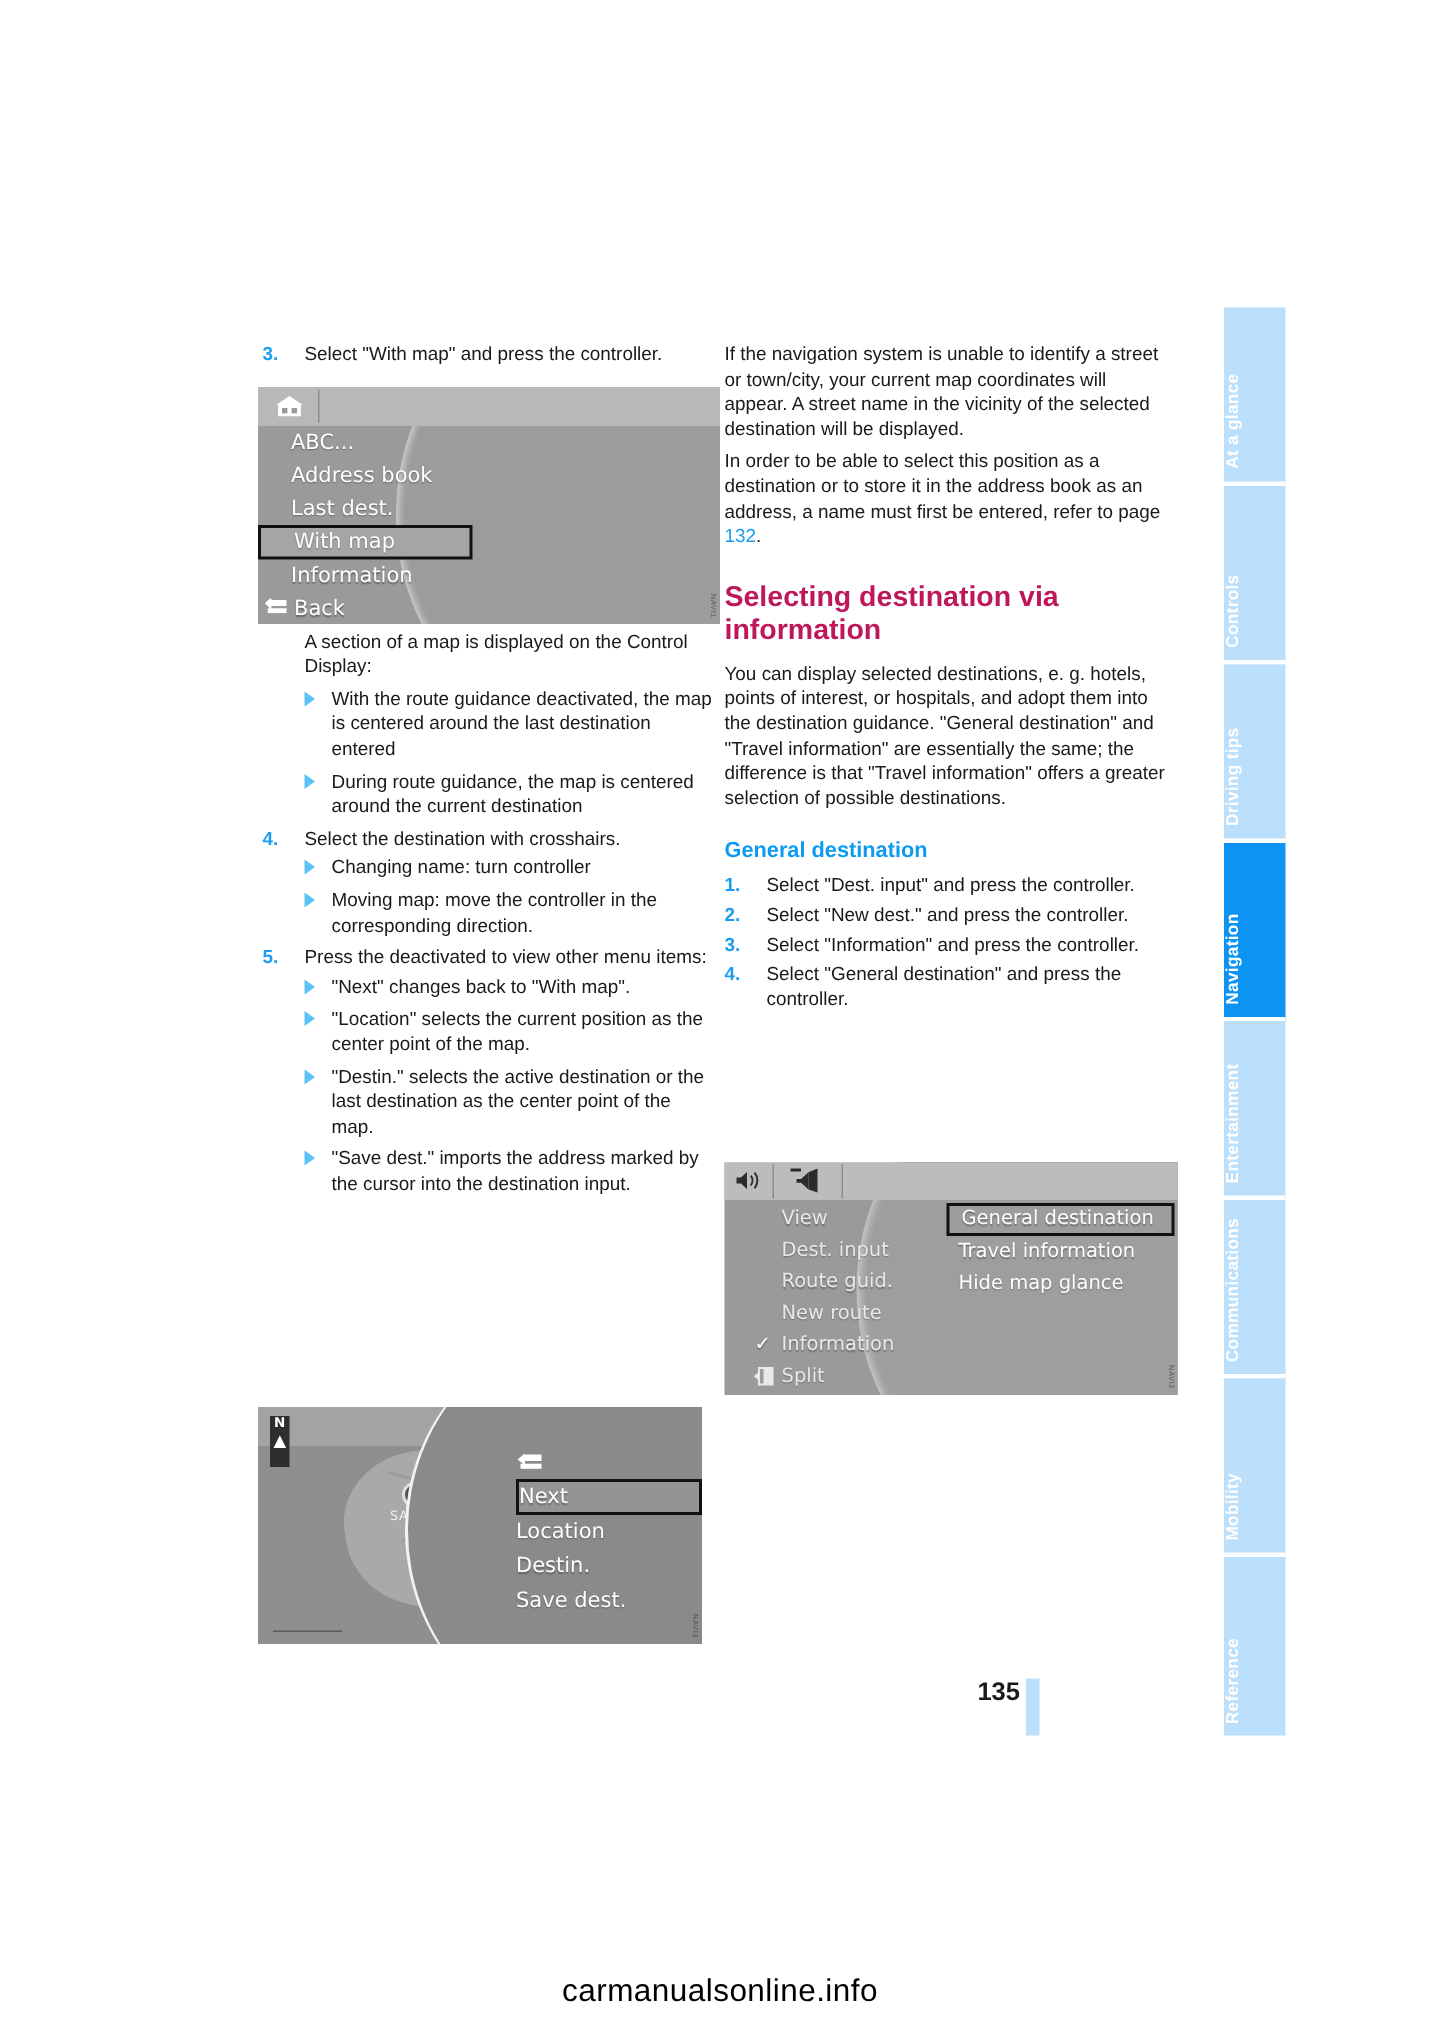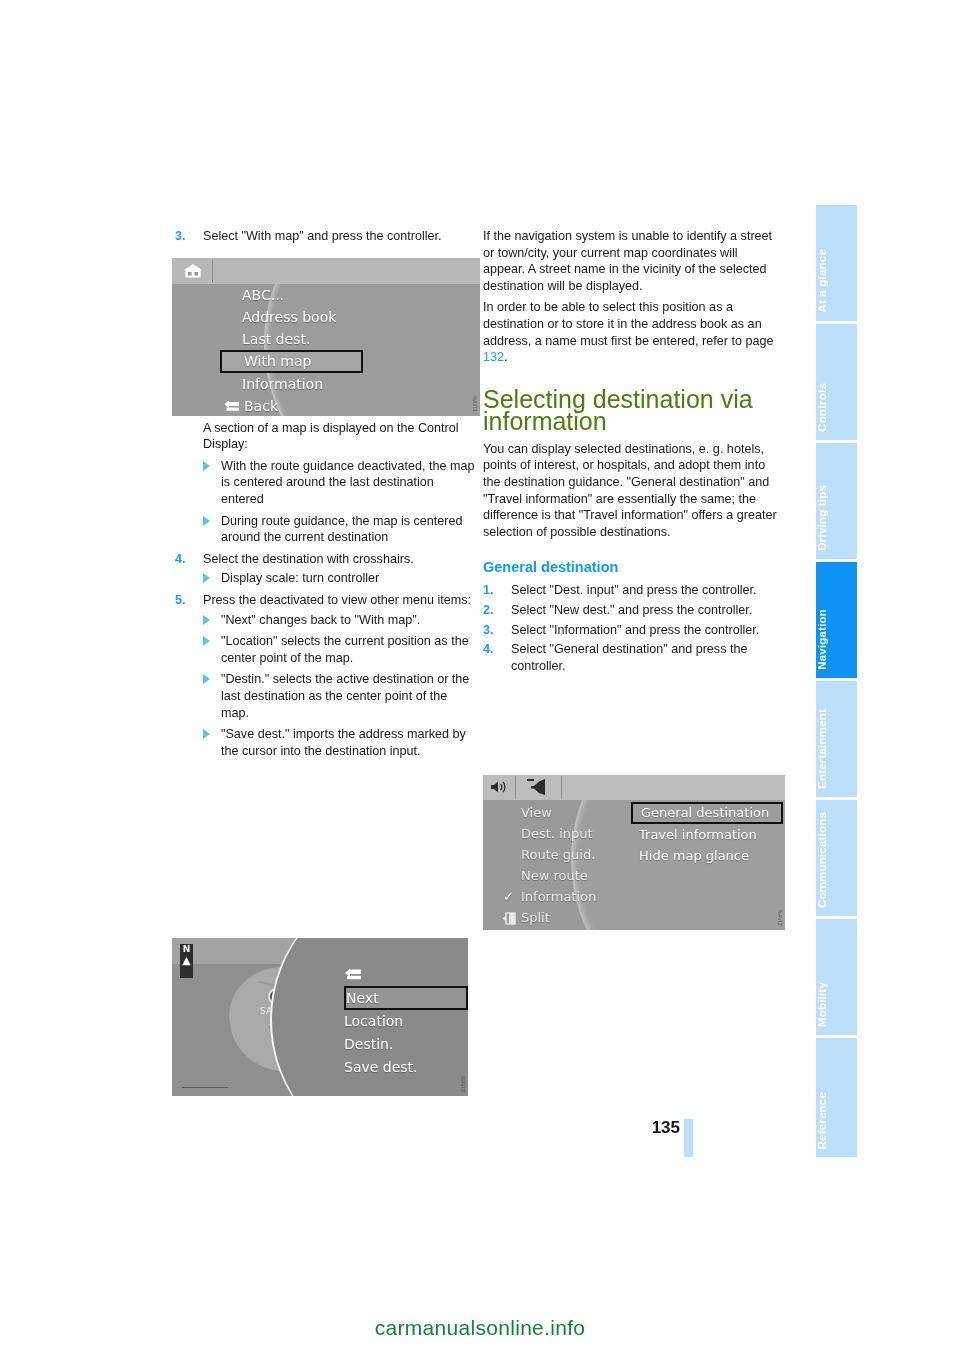--- a/index.html
+++ b/index.html
@@ -66,24 +66,24 @@
   .para {
     padding-left: 28px;
     margin-bottom: 5px;
   }
   .para-flush {
     padding-left: 0;
     margin-bottom: 5px;
   }
 
   .h1 {
-    color: #4d7c0f;
-    font-size: 25px;
+    color: #be185d;
+    font-size: 19px;
     line-height: 22px;
-    font-weight: normal;
+    font-weight: bold;
     margin: 22px 0 9px 0;
   }
   .h2 {
     color: #0d9bf2;
     font-size: 14.5px;
     line-height: 18px;
     font-weight: bold;
     margin: 18px 0 6px 0;
   }
   .pgref { color: #1b9df0; text-align: center; }
@@ -138,21 +138,20 @@
     left: 92px; top: -60px;
     width: 250px; height: 290px;
     border-radius: 50%;
     background: #9c9c9c;
     box-shadow: 2px 0 5px rgba(255,255,255,.55) inset;
   }
   #shot-menu .menu {
     position: absolute;
     left: 0; top: 26px;
     width: 145px;
-    padding-left: 48px;
   }
   #shot-menu .mi {
     height: 22px;
     line-height: 22px;
     padding-left: 22px;
     color: #ffffff;
     font-size: 14px;
     font-family: "DejaVu Sans", sans-serif;
     text-shadow: 0 1px 1px rgba(0,0,0,.35);
     white-space: nowrap;
@@ -369,21 +368,21 @@
     width: 9px; height: 38px;
     background: #bcdffb;
   }
 
   
   .watermark {
     position: absolute;
     left: 0; top: 1316px;
     width: 960px;
     text-align: center;
-    color: #15803d;
+    color: #000000;
     font-size: 21px;
     letter-spacing: .3px;
   }
 </style>
 </head>
 <body>
 
 <div class="page">
 
   <div class="col col-left">
@@ -407,23 +406,27 @@
       <span>During route guidance, the map is centered around the current destination</span>
     </div>
 
     <div class="step">
       <span class="num">4.</span>
       <span class="txt">Select the destination with crosshairs.</span>
     </div>
 
     <div class="bullet">
       <span class="tri"></span>
-      <span>Display scale: turn controller</span>
-    </div>
-
+      <span>Changing name: turn controller</span>
+    </div>
+
+    <div class="bullet">
+      <span class="tri"></span>
+      <span>Moving map: move the controller in the corresponding direction.</span>
+    </div>
 
 
     <div class="step">
       <span class="num">5.</span>
       <span class="txt">Press the deactivated to view other menu items:</span>
     </div>
 
     <div class="bullet">
       <span class="tri"></span>
       <span>"Next" changes back to "With map".</span>

